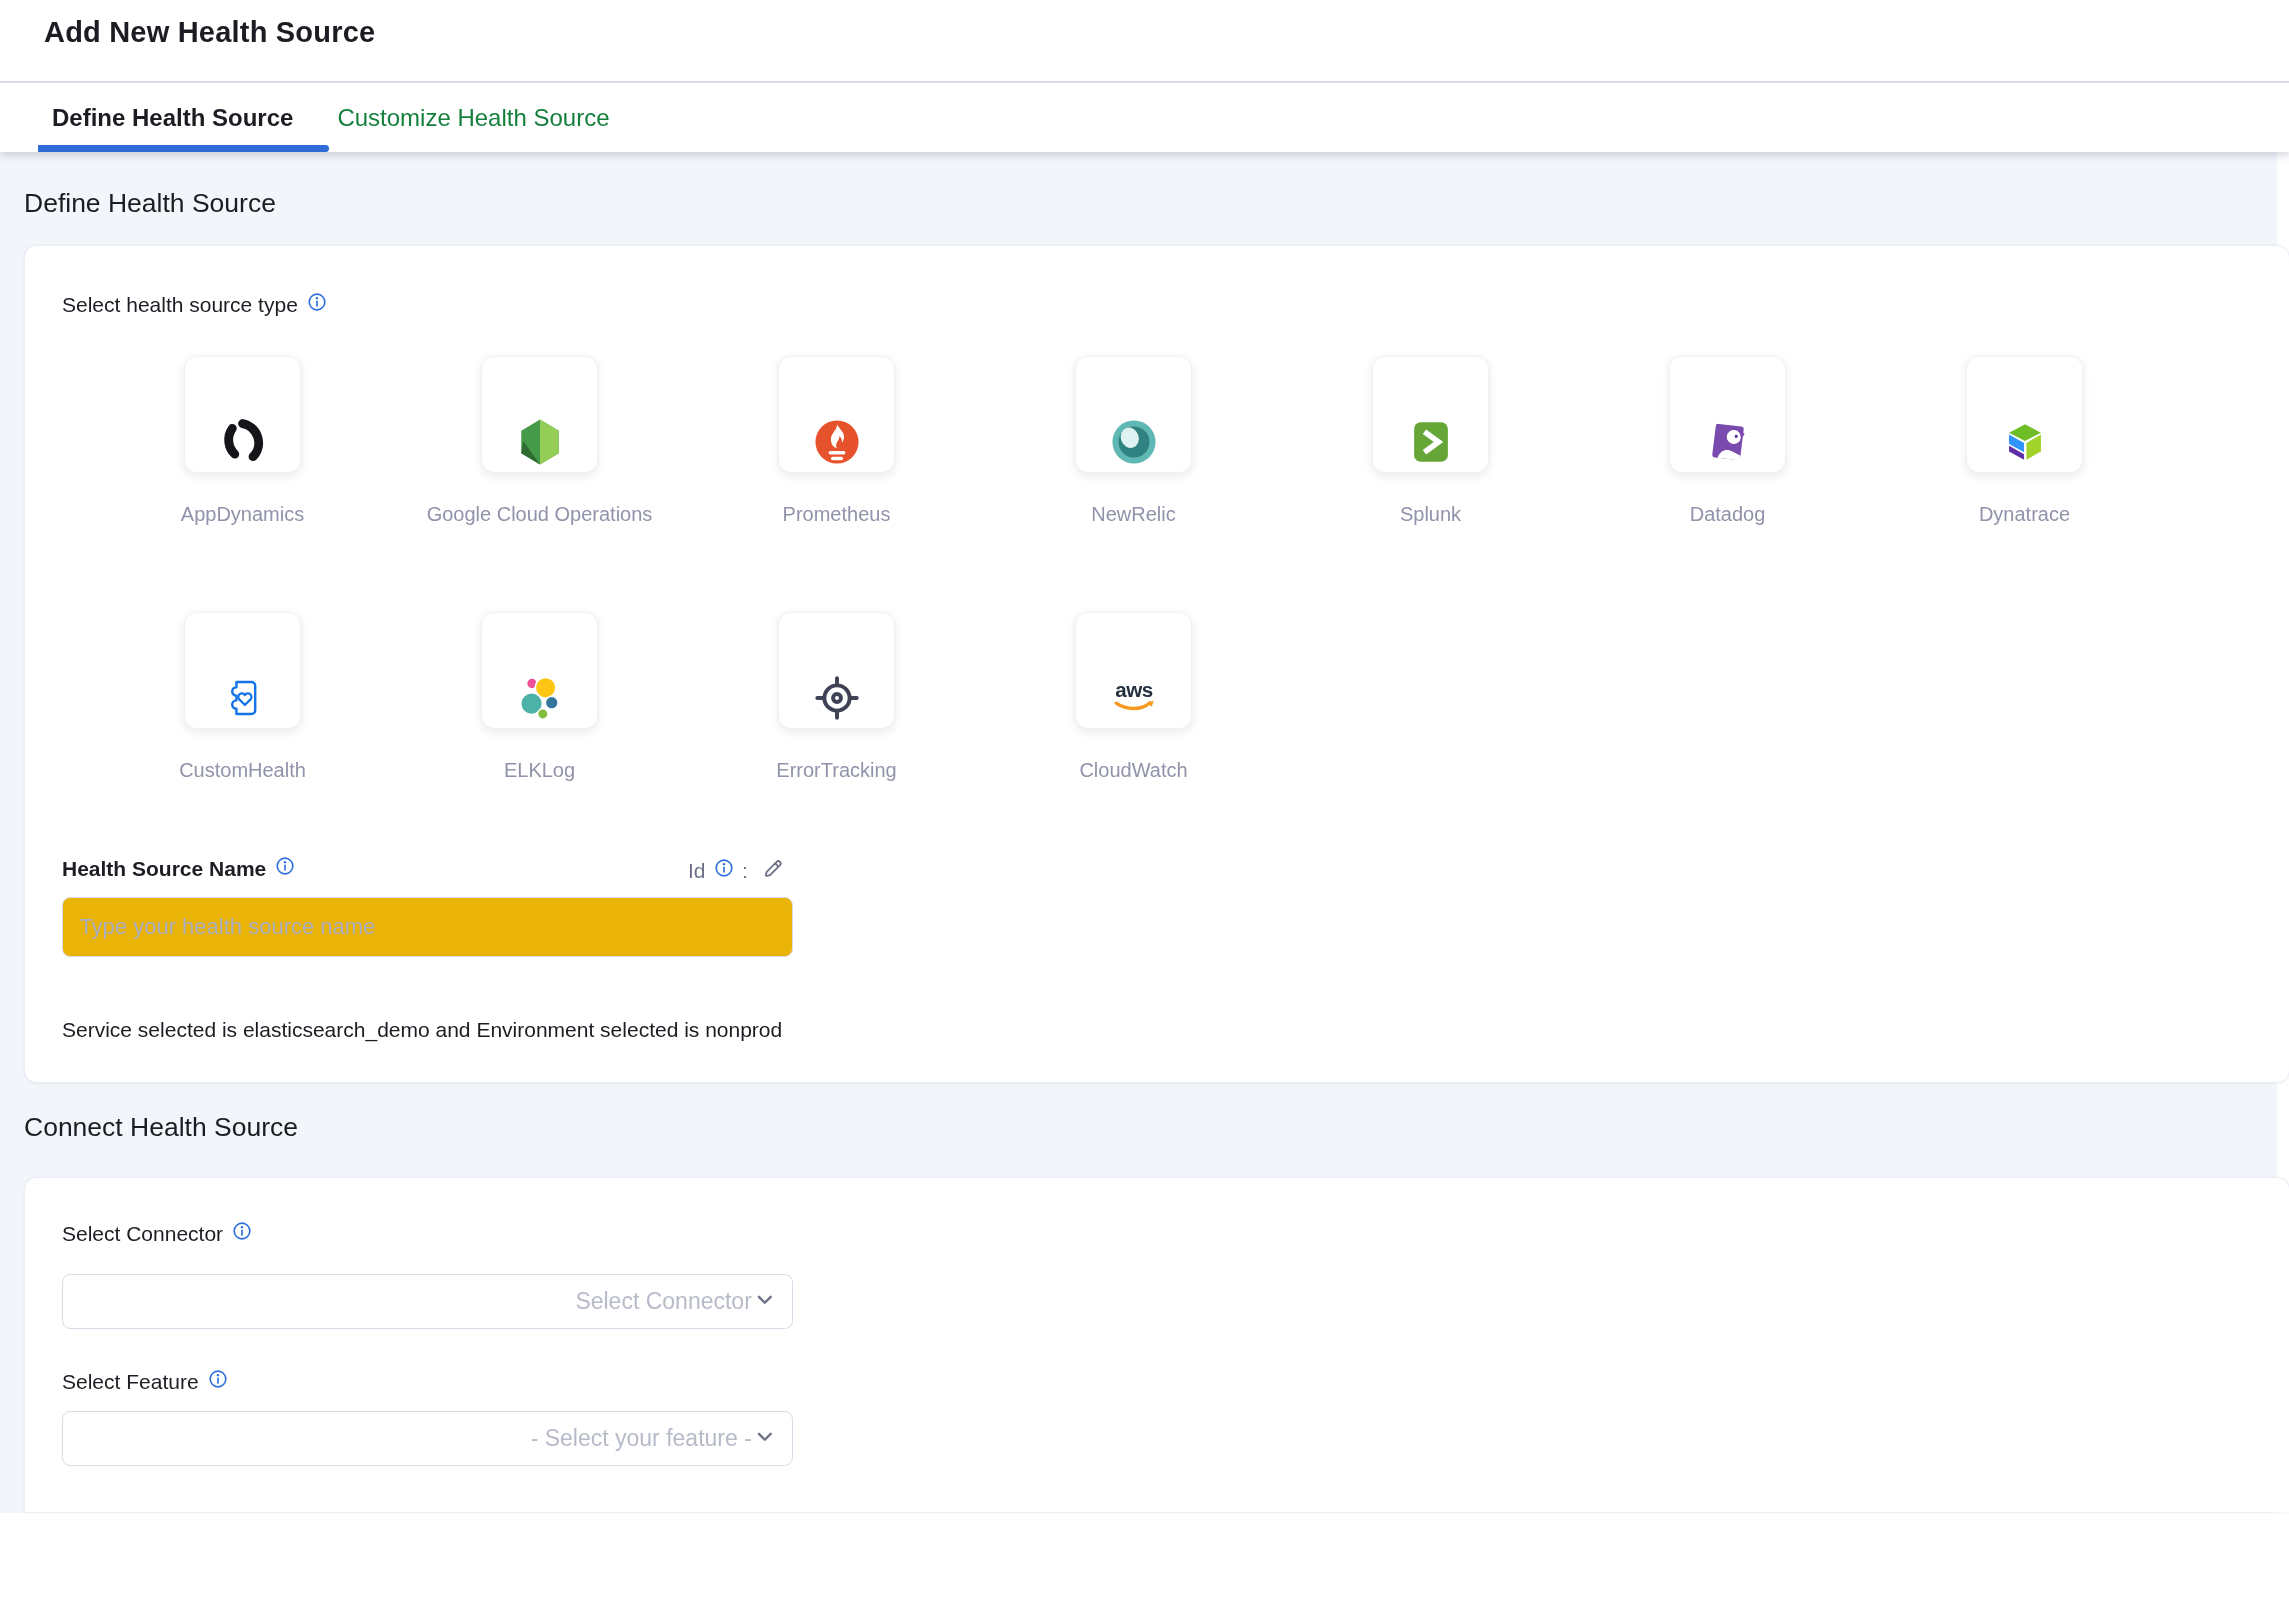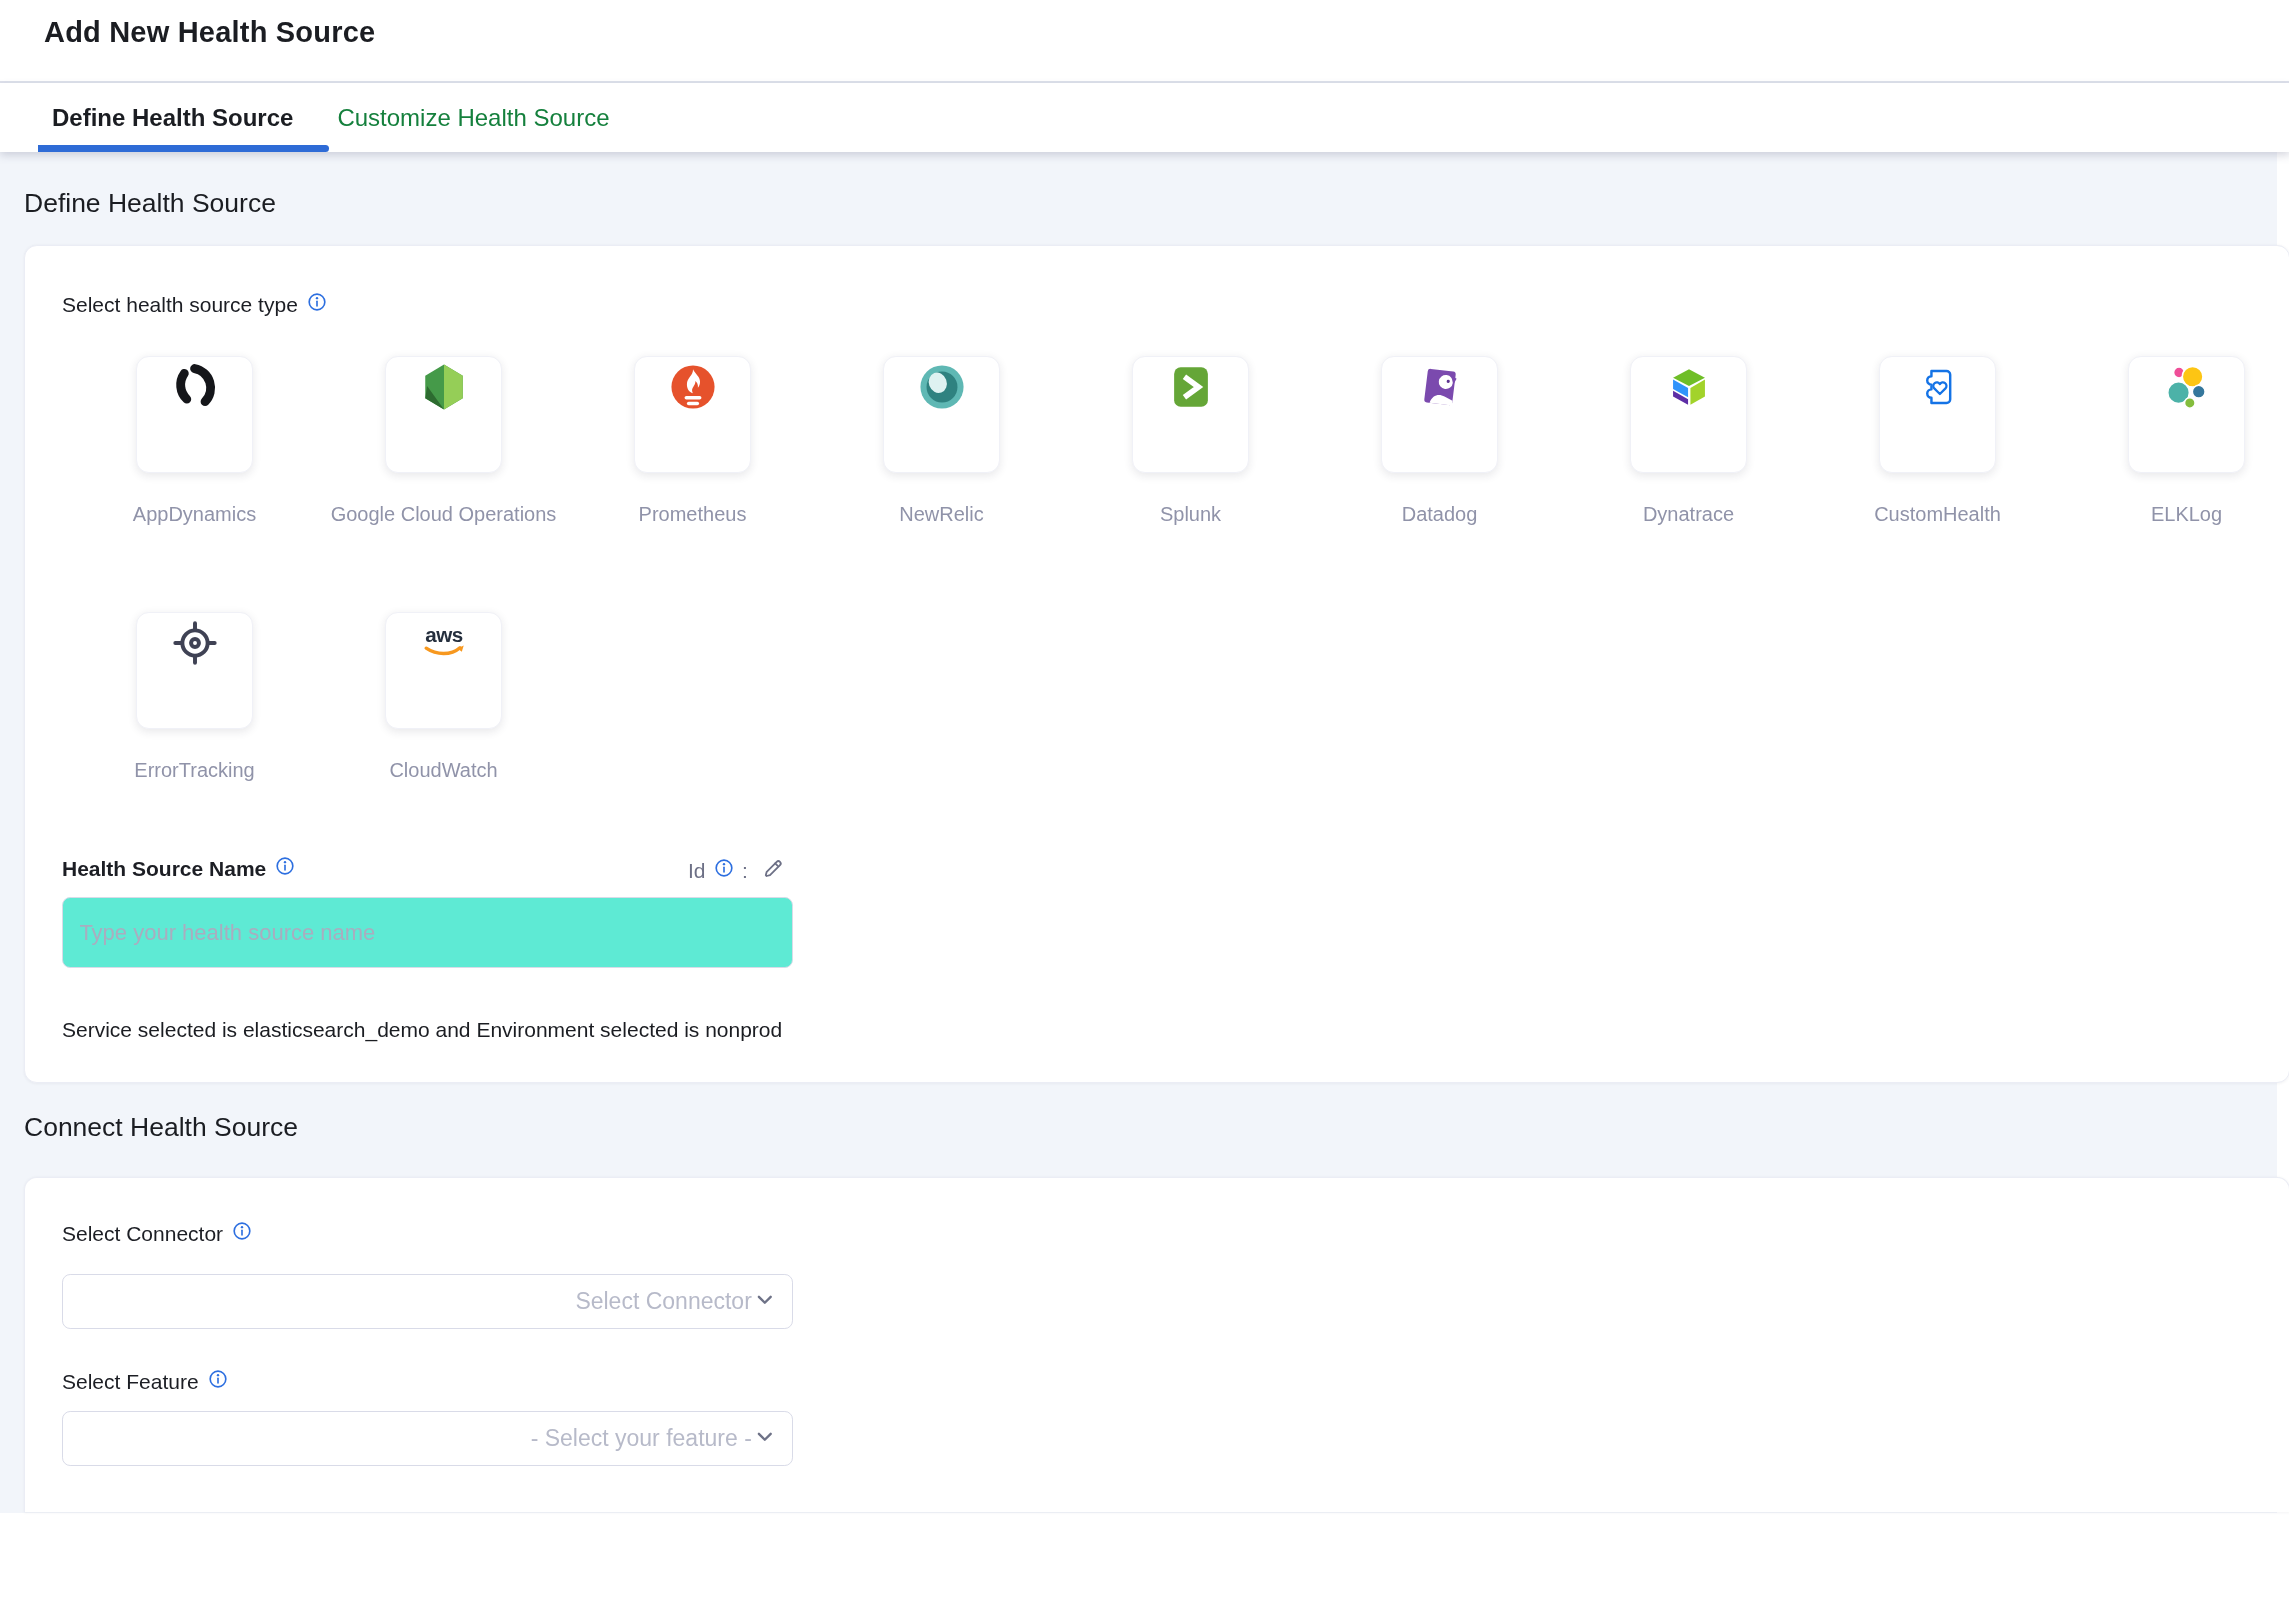--- a/index.html
+++ b/index.html
@@ -35,33 +35,33 @@
   .card2 { top:1025px; height:335px; border-radius:12.8px 12.8px 0 0; border-bottom:none;text-align:right; }
 
   .field-label { position:absolute; display:flex; align-items:center; gap:9.1px;
     font-size:21px; color:#1c1e24; }
   .w400 { font-weight:400; } .w500 { font-weight:500; } .w600 { font-weight:600; }
 
   
   .tile-grid { position:absolute; left:111px; top:110px; width:2111px;
     display:flex; flex-wrap:wrap; column-gap:132px; row-gap:139px; }
   .tile { width:117px; height:117px; background:#fff; border:0.9px solid #f0f1f7; border-radius:12.8px;
-    box-shadow:0 2.7px 8.2px rgba(40,41,61,.10); display:flex; align-items:flex-start; justify-content:center;
-    position:relative; cursor:pointer; }
+    box-shadow:0 2.7px 8.2px rgba(40,41,61,.10); display:flex; align-items:flex-end; justify-content:center;
+    position:relative; cursor:pointer;margin-left:48px; }
   .tile svg.logo { width:60px; height:60px; }
   .tile-label { position:absolute; top:146px; left:50%; transform:translateX(-50%);
     white-space:nowrap; font-size:20px; color:#9093a9; }
 
   
   .name-row { top:610px; left:37px; }
   .id-cluster { position:absolute; top:610px; left:663px; display:flex; align-items:center; gap:8.2px;
     font-size:21px; color:#6d7086; }
-  .text-input { position:absolute; left:37px; top:651px; width:731px; height:71px;
+  .text-input { position:absolute; left:37px; top:651px; width:731px; height:60px;
     border:1.8px solid #d9dbe8; border-radius:8.2px; font-size:22px; color:#1c1e24;
-    padding:0 16.4px; outline:none; background:#5eead4; font-family:"Liberation Sans", sans-serif; }
+    padding:0 16.4px; outline:none; background:#eab308; font-family:"Liberation Sans", sans-serif; }
   .text-input::placeholder { color:#a9adbf; }
   .service-note { position:absolute; left:37px; top:772px; font-size:21px; color:#1b1d22; }
 
   
   .lbl-connector { top:43px; left:37px; }
   .lbl-feature { top:191px; left:37px; }
   .select { position:absolute; left:37px; width:731px; height:55px; background:#fff;
     border:1.8px solid #d9dbe8; border-radius:8.2px; display:flex; align-items:center;
     padding:0 14.6px 0 16.4px; cursor:pointer; }
   .sel-connector { top:96px; } .sel-feature { top:233px; }

